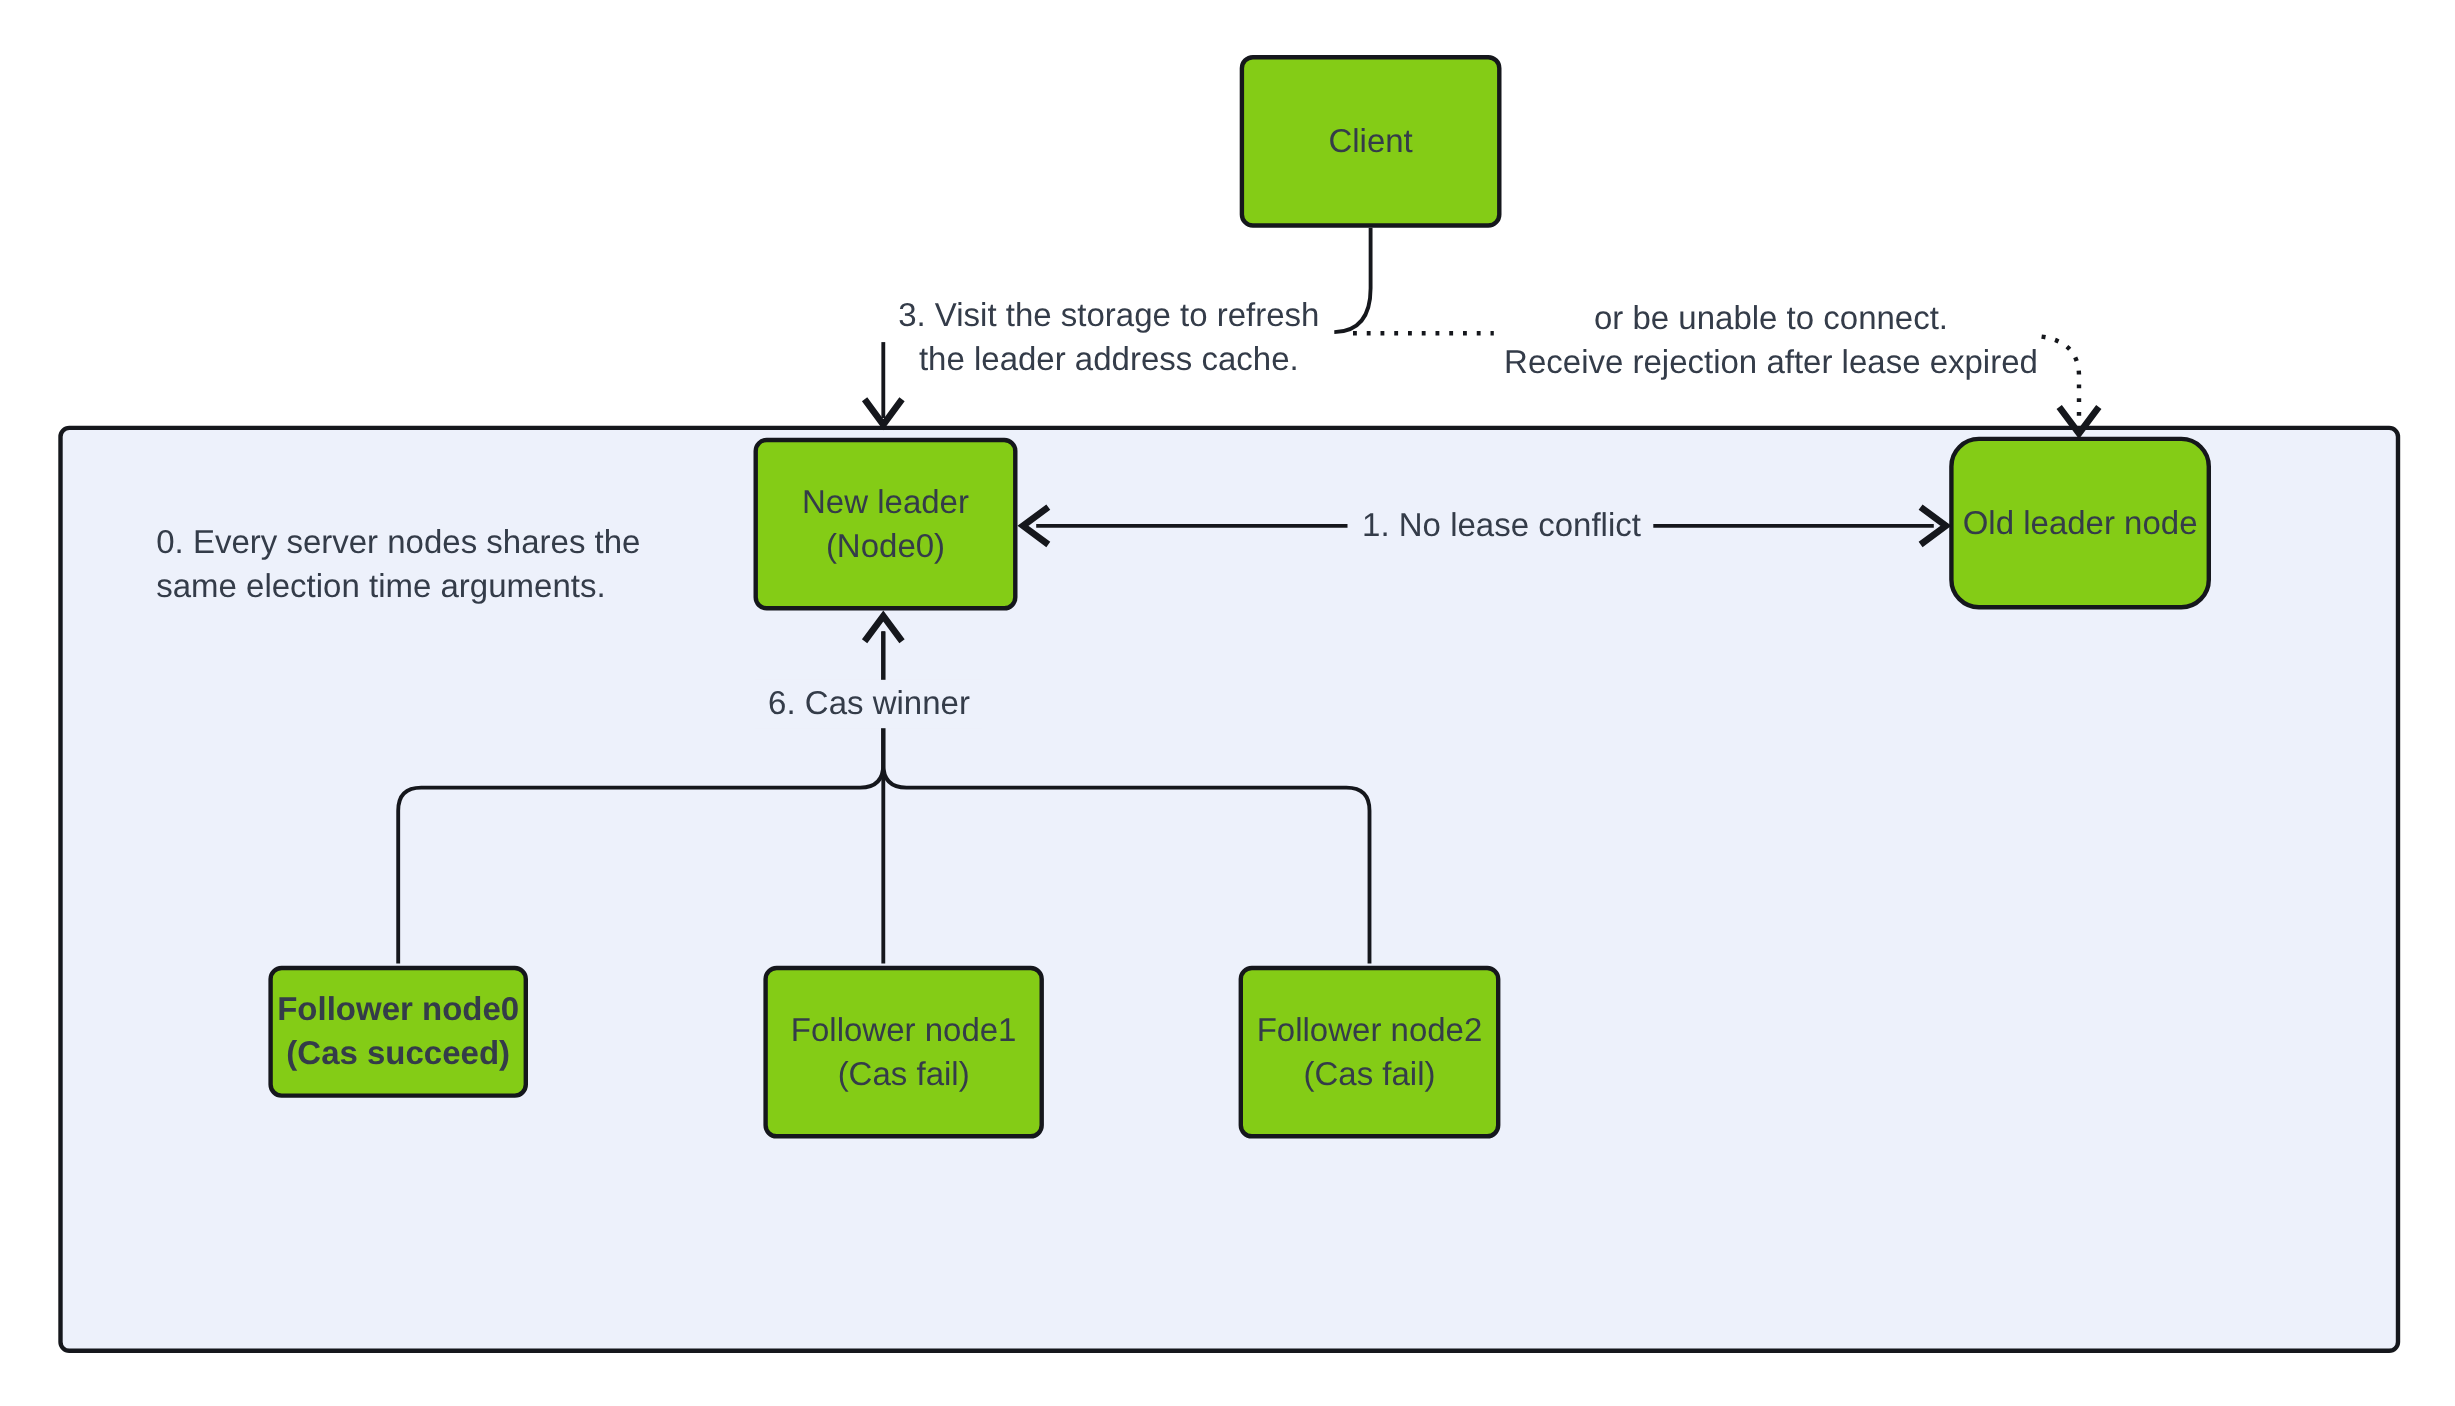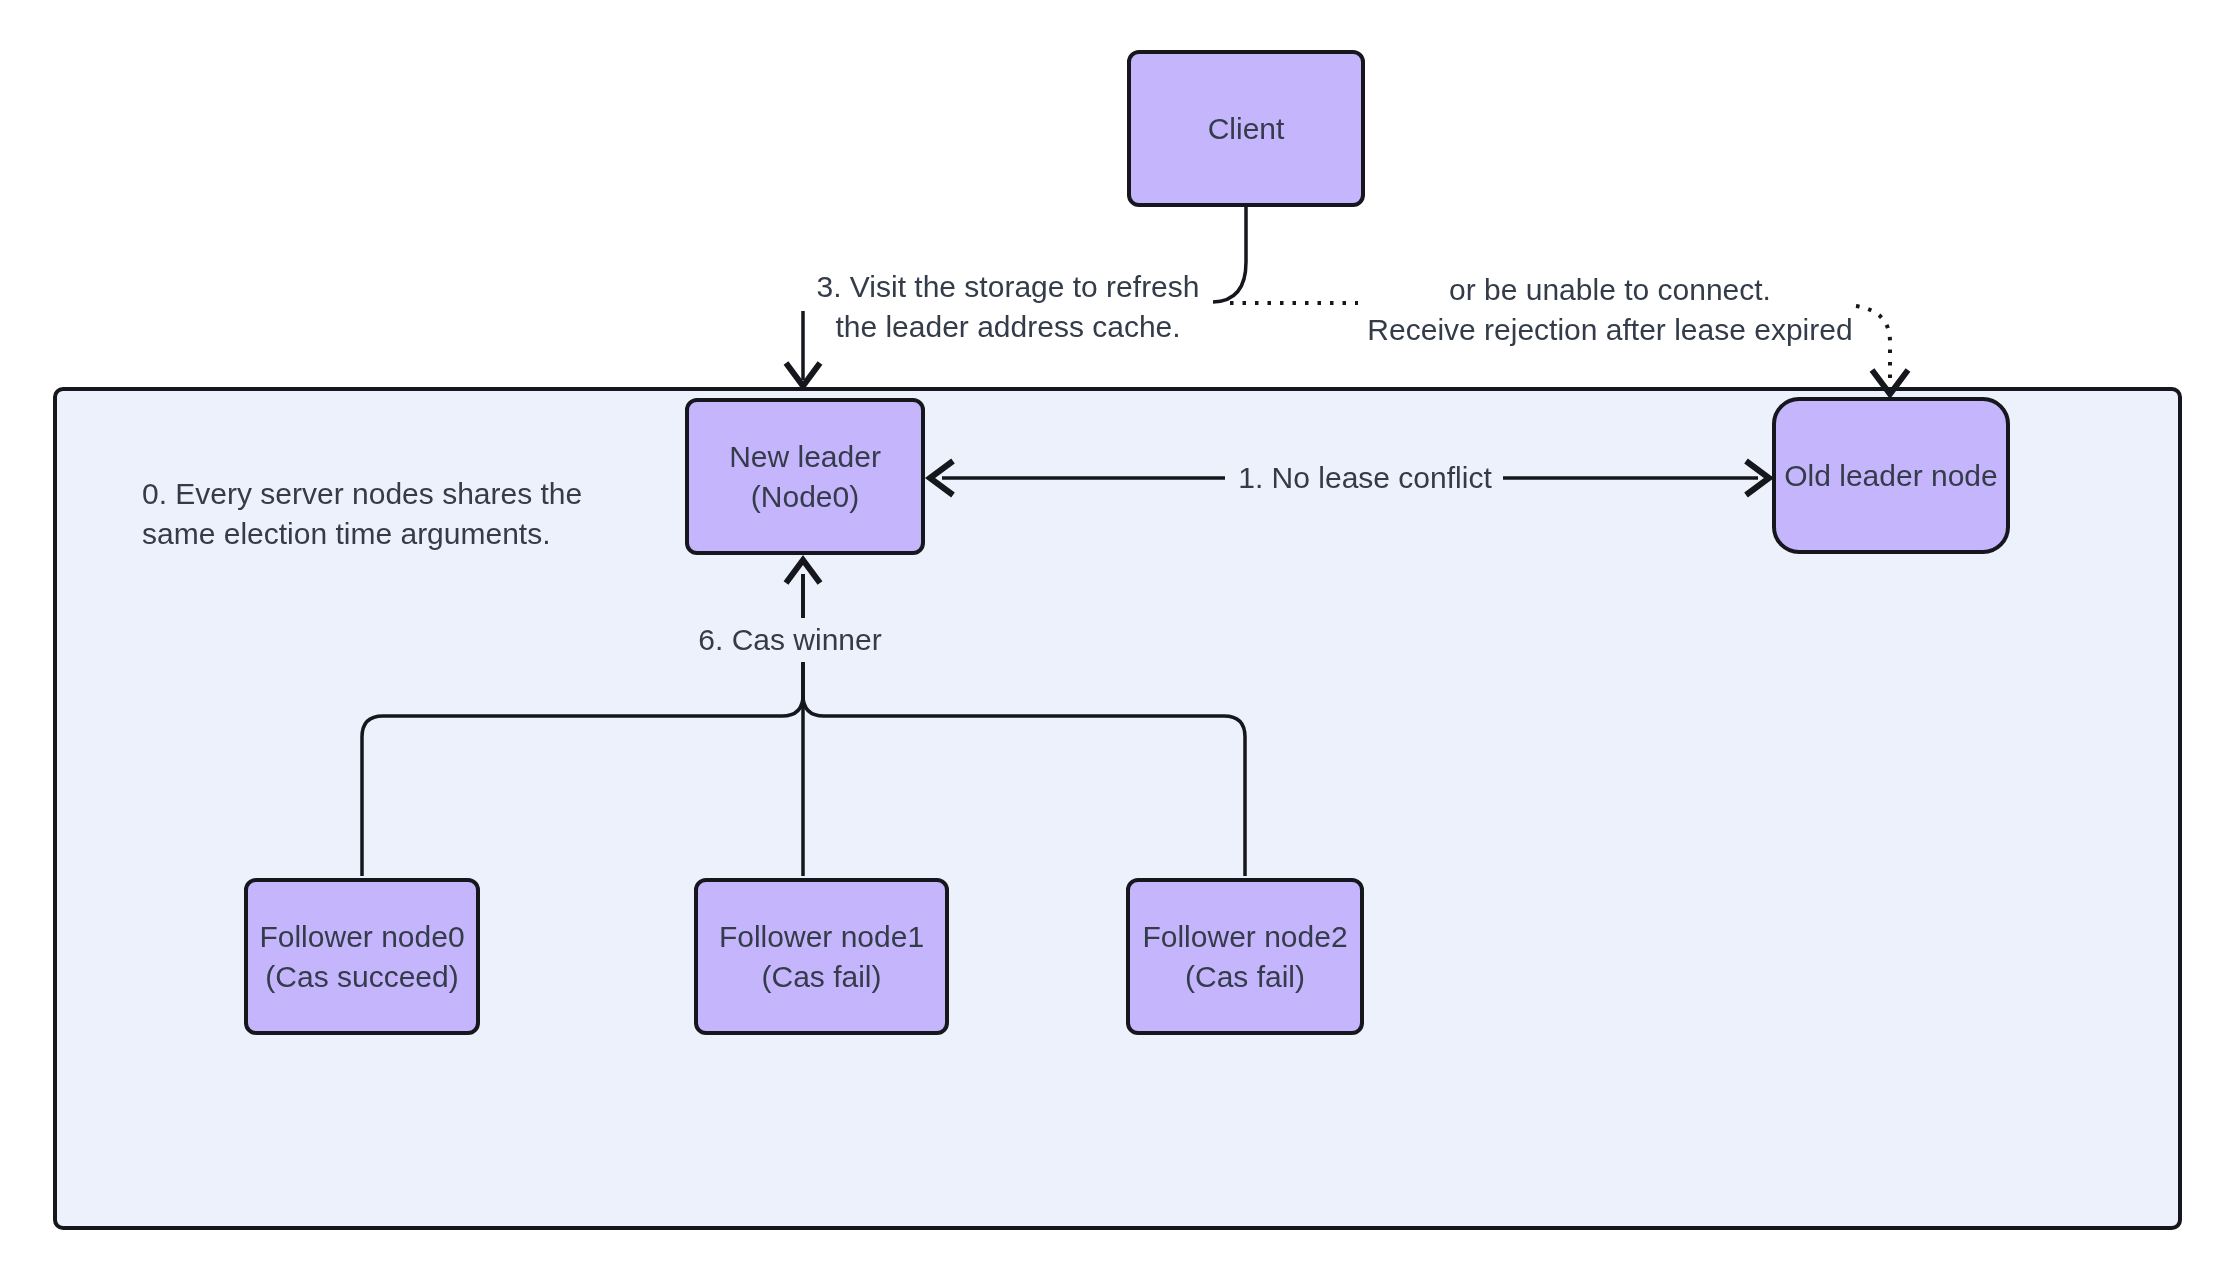--- a/index.html
+++ b/index.html
@@ -23,37 +23,37 @@
     z-index: 1;
   }
   svg.wires {
     position: absolute;
     left: 0; top: 0;
     z-index: 2;
     pointer-events: none;
   }
   .node {
     position: absolute;
-    background: #c4b5fd;
+    background: #84cc16;
     border: 4px solid #15171c;
     border-radius: 12px;
     box-sizing: border-box;
     display: flex;
     flex-direction: column;
     align-items: center;
     justify-content: center;
     font-size: 30px;
     line-height: 40px;
     text-align: center;
     z-index: 3;
   }
   .node-client   { left: 1127px; top: 50px;  width: 238px; height: 157px; }
   .node-newlead  { left: 685px;  top: 398px; width: 240px; height: 157px; }
   .node-oldlead  { left: 1772px; top: 397px; width: 238px; height: 157px; border-radius: 27px; }
-  .node-f0       { left: 244px;  top: 878px; width: 236px; height: 157px; }
+  .node-f0       { left: 244px;  top: 878px; width: 236px; height: 120px; font-weight: bold; }
   .node-f1       { left: 694px;  top: 878px; width: 255px; height: 157px; }
   .node-f2       { left: 1126px; top: 878px; width: 238px; height: 157px; }
   .ann {
     position: absolute;
     font-size: 30px;
     line-height: 40px;
     z-index: 3;
     white-space: nowrap;
   }
   .ann-election { left: 142px; top: 430px; text-align: left; margin-top: 44px; }

